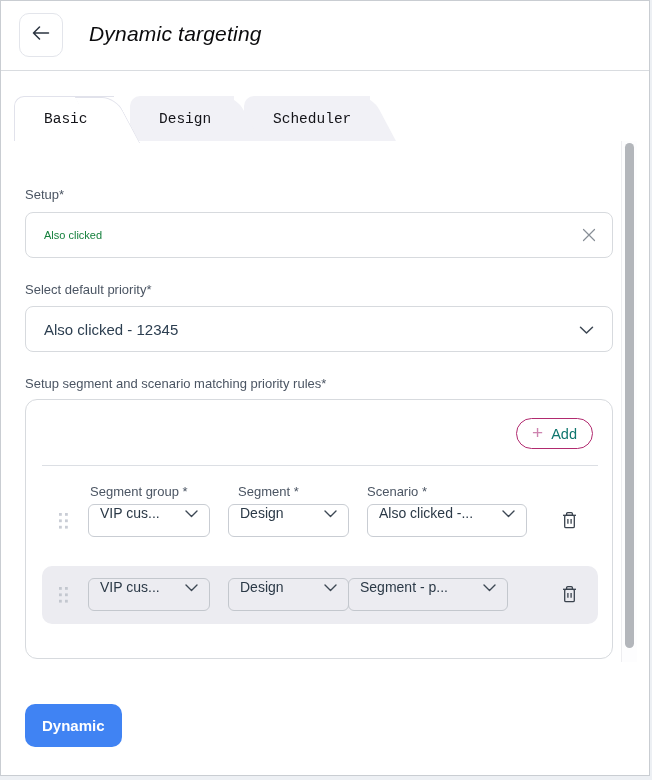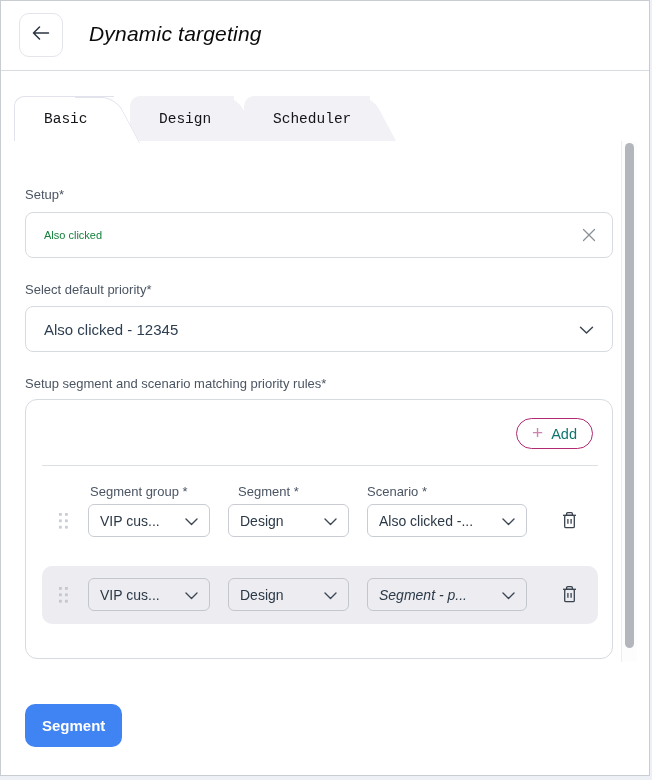--- a/index.html
+++ b/index.html
@@ -36,35 +36,35 @@
   
   .rules-panel { position:absolute; left:24px; top:398px; width:588px; height:260px; border:1px solid #d7dade; border-radius:12px; background:#fff; }
   .add-btn { position:absolute; right:19px; top:18px; height:31px; padding:0 15px; border:1px solid #b12a6f; border-radius:16px; background:#fff; display:flex; align-items:center; gap:8px; cursor:pointer; }
   .add-plus { color:#cd84af; font-size:19px; font-weight:400; line-height:1; margin-top:-2px; }
   .add-label { color:#0f766e; font-size:14.5px; }
   .panel-divider { position:absolute; left:16px; top:65px; width:556px; height:1px; background:#dcdfe4; }
   .col-label { position:absolute; top:84px; font-size:13px; color:#4b5563; }
   .col-label-1 { left:64px; } .col-label-2 { left:212px; } .col-label-3 { left:325px;margin-left:16px; }
 
   .drag-handle { position:absolute; cursor:grab; line-height:0; }
-  .dropdown { position:absolute; height:33px; border:1px solid #c9cdd3; border-radius:6px; background:#fff; display:flex; align-items:center; justify-content:space-between; padding:0 11px; font-size:14px; color:#2b3947; cursor:pointer; white-space:nowrap; }
+  .dropdown { position:absolute; height:33px; border:1px solid #c9cdd3; border-radius:6px; background:#fff; display:flex; justify-content:space-between; padding:0 11px; font-size:14px; color:#2b3947; cursor:pointer; white-space:nowrap; }
   .trash-btn { position:absolute; width:26px; height:26px; display:flex; align-items:center; justify-content:center; background:transparent; border:none; cursor:pointer; line-height:0; }
 
   .row1-drag { left:33px; top:113px; }
   .row1 .dd-1 { left:62px; top:104px; width:122px; }
   .row1 .dd-2 { left:202px; top:104px; width:121px; }
   .row1 .dd-3 { left:341px; top:104px; width:160px; }
   .row1-trash { left:530px; top:107px; }
 
   .row2-band { position:absolute; left:16px; top:166px; width:556px; height:58px; background:#ececf1; border-radius:10px; }
   .row2-band .drag-handle { left:17px; top:21px; }
   .row2-band .dropdown { background:#ececf1; border-color:#c3c7cd; }
   .row2-band .dd-1 { left:46px; top:12px; width:122px; }
   .row2-band .dd-2 { left:186px; top:12px; width:121px; }
-  .row2-band .dd-3 { left:325px; top:12px; width:160px;font-style:italic; }
+  .row2-band .dd-3 { left:306px; top:12px; width:160px; }
   .row2-band .trash-btn { left:514px; top:15px; }
 
   
   .submit-btn { position:absolute; left:24px; top:703px; height:43px; padding:0 17px; background:#4083f3; color:#fff; border:none; border-radius:10px; font-family:"Liberation Sans", sans-serif; font-size:15px; font-weight:bold; cursor:pointer; }
   .cancel-btn { position:absolute; left:113px; top:703px; height:43px; padding:0 19px; background:#fff; color:#4083f3; border:1px solid #4083f3; border-radius:10px; font-family:"Liberation Sans", sans-serif; font-size:15px; font-weight:bold; cursor:pointer; }
 </style>
 </head>
 <body>
 
 <div class="page">
@@ -212,15 +212,15 @@
               <rect x="4.7" y="5.3" width="9.6" height="12.4" rx="1.3"></rect>
               <path d="M7.9 8.9v4.8"></path>
               <path d="M11.1 8.9v4.8"></path>
             </svg>
         </span>
       </button>
     </div>
 
   </div>
 
-  <button class="submit-btn">Segment</button>
+  <button class="submit-btn">Dynamic</button>
 
 </div>
 
 </body></html>

